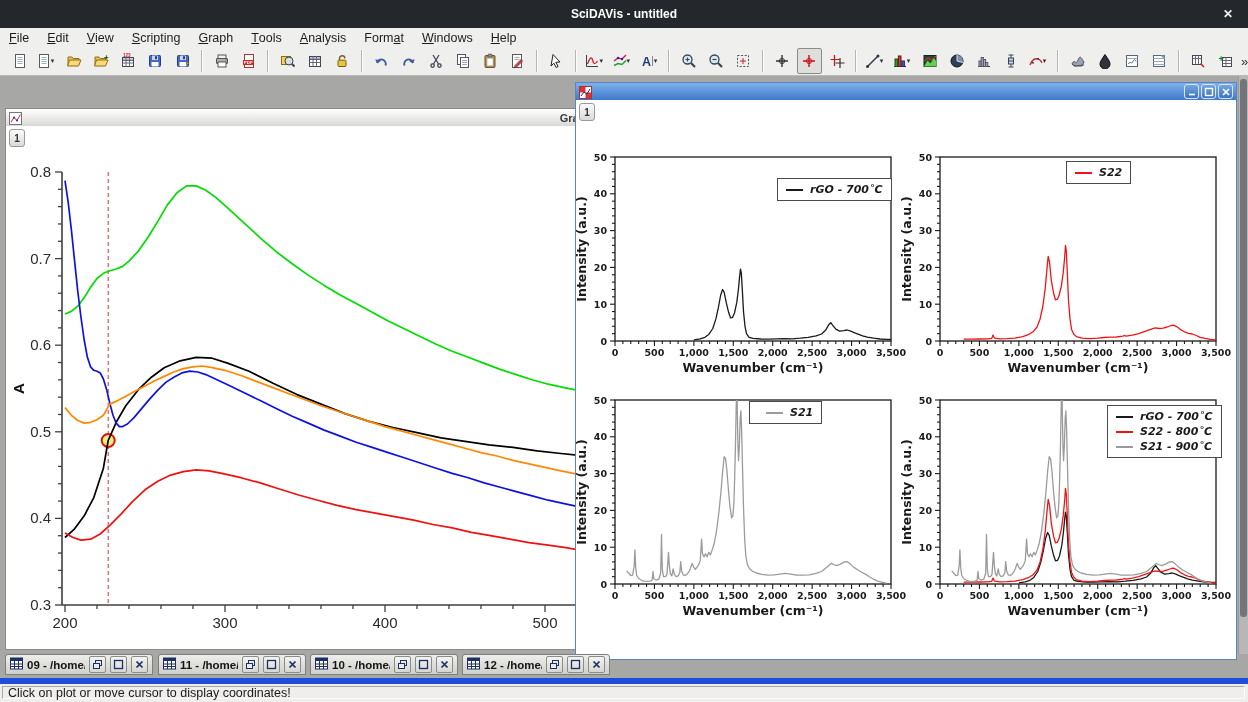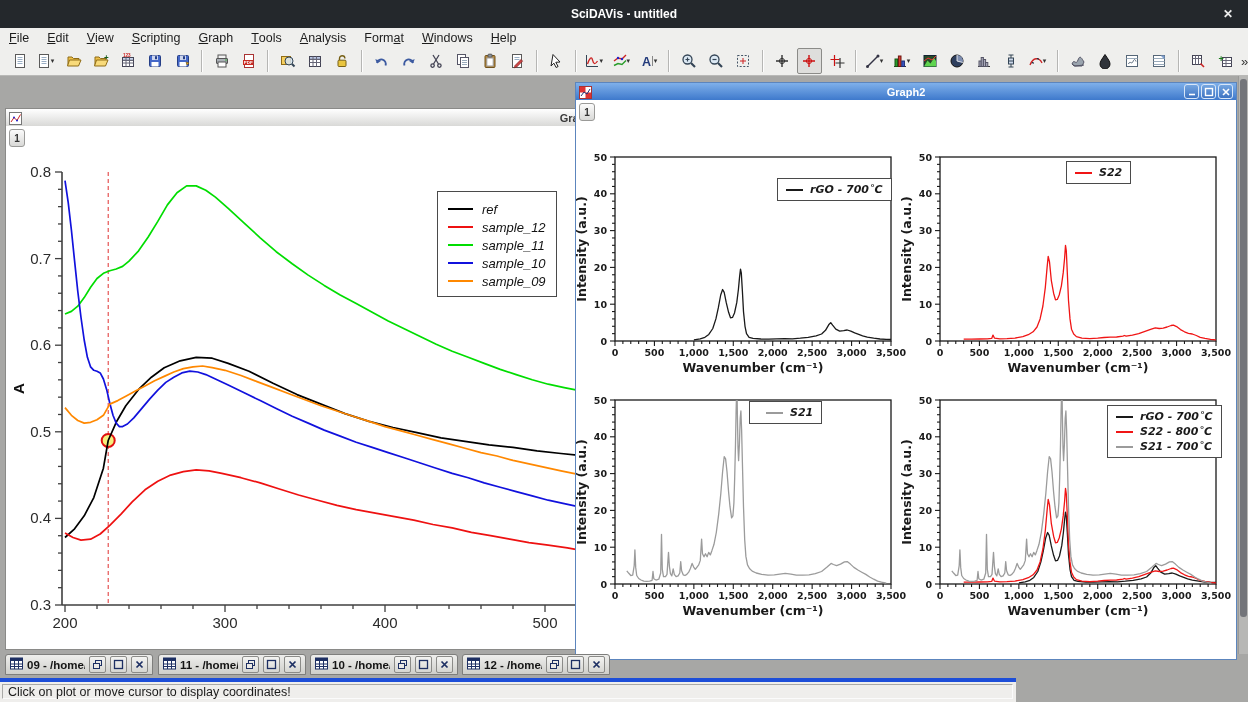--- a/index.html
+++ b/index.html
@@ -52,21 +52,21 @@
   #vthumb{position:absolute;left:1px;top:3px;width:7px;height:538px;background:#73757a;border-radius:3px;}
   
   #taskbar{position:absolute;left:0;top:654px;width:1248px;height:24px;z-index:30;}
   .task-tab{position:absolute;top:0;height:21px;width:148px;box-sizing:border-box;
     background:linear-gradient(#eeeeec,#cfcfcb);border:1px solid #7e7e7c;border-radius:3px 3px 0 0;
     display:flex;align-items:center;padding:0 4px;gap:4px;}
   .task-tab .tlabel{font-size:11.5px;font-weight:bold;color:#141414;white-space:nowrap;overflow:hidden;flex:1;}
   .ttbtn{width:15px;height:15px;border:1px solid #8b8b88;border-radius:2px;flex:none;
     background:linear-gradient(#f4f4f2,#d6d6d2);display:flex;align-items:center;justify-content:center;}
   
-  #statusbar{position:absolute;left:0;top:678px;width:1016px;height:24px;background:#efeeec;border-top:4px solid #1d4ed8;box-sizing:border-box;}
+  #statusbar{position:absolute;left:0;top:678px;width:1248px;height:24px;background:#efeeec;border-top:6px solid #1d4ed8;box-sizing:border-box;}
   #statusbar .panel{position:absolute;left:2px;top:2px;right:3px;bottom:3px;
     border:1px solid;border-color:#a9a9a7 #fbfbfb #fbfbfb #a9a9a7;display:flex;align-items:center;padding-left:5px;}
   #statusbar .panel span{font-size:12.5px;color:#1a1a1a;}
   svg text{font-family:"Liberation Sans",sans-serif;}
   text.rtick{font-family:"DejaVu Sans",sans-serif;font-size:9.5px;font-weight:bold;fill:#1a1a1a;}
   text.rtitle{font-family:"DejaVu Sans",sans-serif;font-size:12.5px;font-weight:bold;fill:#1a1a1a;}
   text.utick{font-size:15px;fill:#2b2b2b;}
   text.utitle{font-size:15px;font-weight:bold;fill:#111;}
 </style>
 </head>
@@ -464,56 +464,33 @@
             <text x="539" y="502" text-anchor="middle" class="utick">500</text>
             <text x="18" y="262.5" text-anchor="middle" class="utitle" transform="rotate(-90 18 262.5)">A</text>
             <line x1="102.2" y1="46" x2="102.2" y2="479" stroke="#e03030" stroke-width="1" stroke-dasharray="4 3"></line>
             <circle cx="102.2" cy="314.46000000000004" r="6.5" fill="#f5ef7d" stroke="#e01010" stroke-width="2"></circle>
             <polyline points="59.0,411.5 68.6,402.8 78.2,389.8 87.8,371.6 97.4,342.2 102.2,314.5 110.2,296.3 119.8,279.8 132.6,263.4 145.4,251.2 158.2,241.7 174.2,234.8 190.2,231.3 206.2,232.2 222.2,237.4 243.0,245.2 267.0,257.3 291.0,268.6 315.0,278.1 339.0,287.6 363.0,295.4 387.0,301.5 411.0,306.7 435.0,311.9 459.0,315.3 483.0,318.8 507.0,321.4 531.0,324.9 555.0,327.5 571.0,329.2" fill="none" stroke="#000000" stroke-width="1.7" stroke-linejoin="round"></polyline>
             <polyline points="59.0,407.1 67.0,411.5 75.0,414.1 84.6,413.2 94.2,408.0 103.8,399.3 115.0,388.1 126.2,375.9 139.0,363.8 151.8,355.2 164.6,349.1 177.4,345.6 190.2,343.9 203.0,344.8 215.8,347.4 235.0,351.7 254.2,356.9 273.4,363.0 292.6,369.0 311.8,374.2 331.0,379.4 350.2,383.7 369.4,387.2 388.6,390.7 407.8,394.1 427.0,398.5 446.2,401.9 465.4,406.3 484.6,409.7 503.8,413.2 523.0,416.6 542.2,419.2 561.4,421.8 571.0,423.6" fill="none" stroke="#ee1111" stroke-width="1.7" stroke-linejoin="round"></polyline>
             <polyline points="59.0,188.0 65.4,185.4 71.8,180.2 78.2,171.6 84.6,161.2 91.0,152.5 97.4,147.3 103.8,144.7 110.2,143.0 116.6,140.4 123.0,135.2 132.6,124.8 142.2,111.0 151.8,95.4 161.4,78.9 171.0,66.8 180.6,59.9 190.2,59.9 199.8,64.2 209.4,71.1 222.2,82.4 238.2,97.1 254.2,111.8 270.2,125.7 286.2,137.8 302.2,149.1 318.2,159.4 334.2,169.0 350.2,177.6 366.2,186.3 382.2,195.0 398.2,202.7 414.2,210.5 430.2,218.3 446.2,225.3 462.2,231.3 478.2,237.4 494.2,243.4 510.2,248.6 526.2,253.8 542.2,258.2 558.2,261.6 571.0,264.2" fill="none" stroke="#00dd00" stroke-width="1.7" stroke-linejoin="round"></polyline>
             <polyline points="59.0,54.7 62.2,76.3 65.4,104.0 68.6,135.2 71.8,165.5 75.0,191.5 78.2,214.0 81.4,231.3 84.6,240.9 87.8,244.3 91.0,245.2 94.2,246.9 97.4,253.0 100.6,263.4 103.8,277.2 107.0,289.3 110.2,297.1 113.4,300.6 116.6,300.6 121.4,298.0 127.8,291.9 135.8,282.4 143.8,272.9 151.8,264.2 159.8,256.4 167.8,251.2 175.8,246.9 183.8,245.2 191.8,246.0 199.8,248.6 209.4,253.0 222.2,259.0 238.2,266.8 254.2,274.6 270.2,282.4 286.2,290.2 302.2,297.1 318.2,304.1 334.2,310.1 350.2,316.2 366.2,321.4 382.2,326.6 398.2,331.8 414.2,337.0 430.2,342.2 446.2,347.4 462.2,351.7 478.2,356.9 494.2,361.2 510.2,365.6 526.2,369.9 542.2,374.2 558.2,377.7 571.0,380.3" fill="none" stroke="#1111dd" stroke-width="1.7" stroke-linejoin="round"></polyline>
             <polyline points="59.0,281.6 65.4,289.3 71.8,294.5 78.2,297.1 84.6,296.3 91.0,293.7 97.4,289.3 103.8,278.1 111.8,274.6 119.8,270.3 129.4,265.1 139.0,259.9 148.6,254.7 158.2,250.4 167.8,246.0 177.4,242.6 187.0,240.9 196.6,240.0 206.2,241.7 219.0,244.3 235.0,249.5 251.0,255.6 267.0,261.6 283.0,267.7 299.0,273.8 315.0,279.8 331.0,285.0 347.0,290.2 363.0,295.4 379.0,300.6 395.0,304.9 411.0,309.3 427.0,313.6 443.0,317.9 459.0,322.3 475.0,326.6 491.0,330.0 507.0,334.4 523.0,337.8 539.0,341.3 555.0,344.8 571.0,348.2" fill="none" stroke="#ff8800" stroke-width="1.7" stroke-linejoin="round"></polyline>
           </svg>
-        <div id="uvlegend" class="plegend" style="left:431px;top:65px;">
-            <div class="row">
-              <span class="sample" style="border-top-color: rgb(0, 0, 0);"></span>
-              <span class="lbl" style="white-space: nowrap;">ref</span>
-            </div>
-            <div class="row">
-              <span class="sample" style="border-top-color: rgb(238, 17, 17);"></span>
-              <span class="lbl" style="white-space: nowrap;">sample_12</span>
-            </div>
-            <div class="row">
-              <span class="sample" style="border-top-color: rgb(0, 221, 0);"></span>
-              <span class="lbl" style="white-space: nowrap;">sample_11</span>
-            </div>
-            <div class="row">
-              <span class="sample" style="border-top-color: rgb(17, 17, 221);"></span>
-              <span class="lbl" style="white-space: nowrap;">sample_10</span>
-            </div>
-            <div class="row">
-              <span class="sample" style="border-top-color: rgb(255, 136, 0);"></span>
-              <span class="lbl" style="white-space: nowrap;">sample_09</span>
-            </div>
-          </div>
       </div>
     </div>
 
     <div id="g2" class="win" style="left:575px;top:6px;width:662px;height:578px;z-index:2;border-color:#5c85bd;">
       <div class="wtb blue">
         <span class="wicon">
           <svg width="13" height="13">
               <rect x="0.5" y="0.5" width="12" height="12" fill="#fff" stroke="#a33"></rect>
               <rect x="1" y="1" width="5.5" height="5.5" fill="#d33"></rect>
               <rect x="6.5" y="6.5" width="5.5" height="5.5" fill="#d33"></rect>
               <path d="M2 10l3-4 3 2 3-5" stroke="#237" fill="none"></path>
             </svg>
         </span>
-        <span class="wtitle">Graph2</span>
         <span class="wbtns">
           <span class="wbtn">
               <svg width="12" height="12">
                 <path d="M3 8.5h6" stroke="#fff" stroke-width="1.6"></path>
               </svg>
             </span>
           <span class="wbtn">
               <svg width="12" height="12">
                 <rect x="2.5" y="2.5" width="7" height="7" fill="none" stroke="#fff" stroke-width="1.4"></rect>
               </svg>
@@ -882,21 +859,21 @@
             <div class="row">
               <span class="sample" style="border-top-color: rgb(26, 26, 26);"></span>
               <span class="lbl" style="white-space: nowrap;">rGO - 700˚C</span>
             </div>
             <div class="row">
               <span class="sample" style="border-top-color: rgb(240, 21, 21);"></span>
               <span class="lbl" style="white-space: nowrap;">S22 - 800˚C</span>
             </div>
             <div class="row">
               <span class="sample" style="border-top-color: rgb(155, 155, 155);"></span>
-              <span class="lbl" style="white-space: nowrap;">S21 - 700˚C</span>
+              <span class="lbl" style="white-space: nowrap;">S21 - 900˚C</span>
             </div>
           </div></div>
     </div>
 
     <div id="vscroll">
         <div id="vthumb"></div>
       </div>
   </div>
 
   <div id="taskbar">

